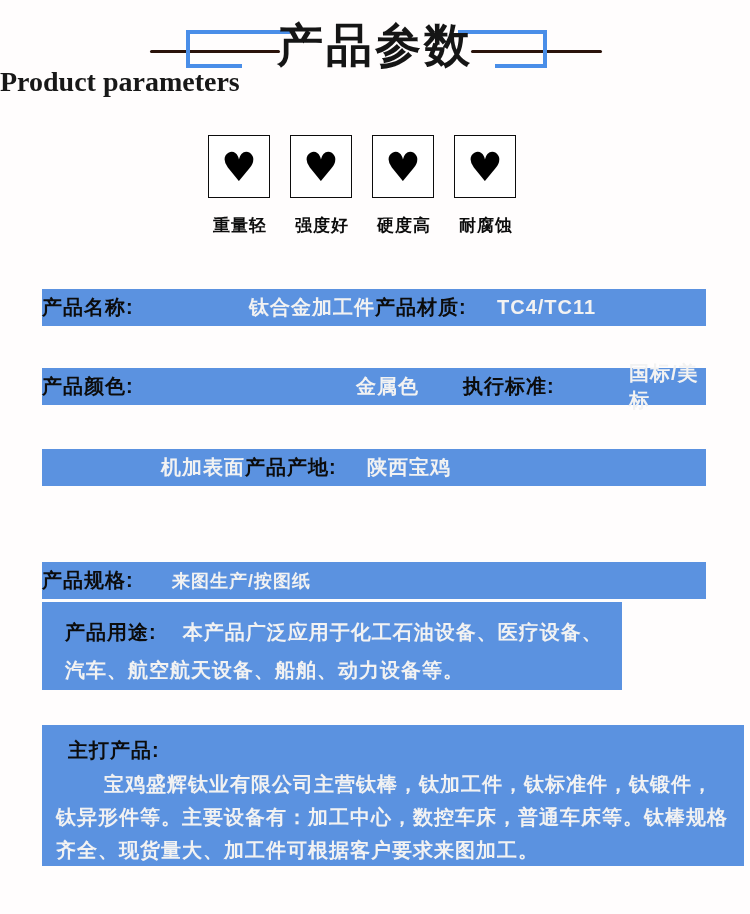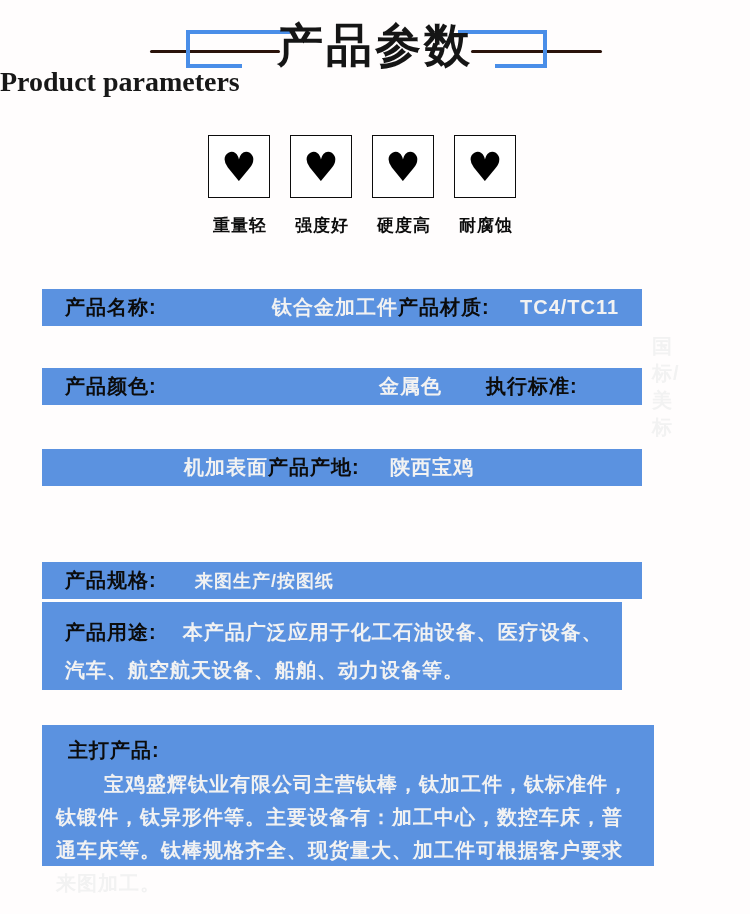--- a/index.html
+++ b/index.html
@@ -68,25 +68,24 @@
   .feature-label{
     margin-top:16px;
     font-weight:bold;
     font-size:17px;
     color:#0c0c0c;
     white-space:nowrap;
     letter-spacing:1px;
   }
   
   .bar{
-    position:absolute;left:42px;width:600px;height:37px;
+    position:absolute;left:42px;width:664px;height:37px;
     background:#5b92e0;
     display:flex;align-items:center;
     box-sizing:border-box;
-    padding-left:23px;
     font-size:20px;font-weight:bold;
     letter-spacing:1px;
   }
   .bar .lab{width:130px;color:#0c0c0c;flex:none;}
   .bar .val{width:203px;color:#f2f2f2;flex:none;text-align:right;}
   .bar .lab2{width:122px;color:#0c0c0c;flex:none;}
   .bar .val2{flex:1;color:#f2f2f2;}
   .bar-1{top:289px;}
   .bar-2{top:368px;gap:44px;}
   .bar-3{top:449px;}
@@ -99,21 +98,21 @@
     box-sizing:border-box;
     padding:11px 18px 0 23px;
     font-size:20px;font-weight:bold;
     line-height:38px;
     color:#f2f2f2;
     letter-spacing:1px;
   }
   .usage .lab{color:#0c0c0c;margin-right:26px;}
   
   .main-block{
-    position:absolute;left:42px;top:725px;width:612px;height:141px;
+    position:absolute;left:42px;top:725px;width:702px;height:141px;
     background:#5b92e0;
     box-sizing:border-box;
     padding:11px 16px 0 26px;
   }
   .main-label{
     font-size:20px;font-weight:bold;color:#0c0c0c;
     line-height:28px;letter-spacing:1px;
   }
   .main-text{
     margin:4px 0 0 -12px;

